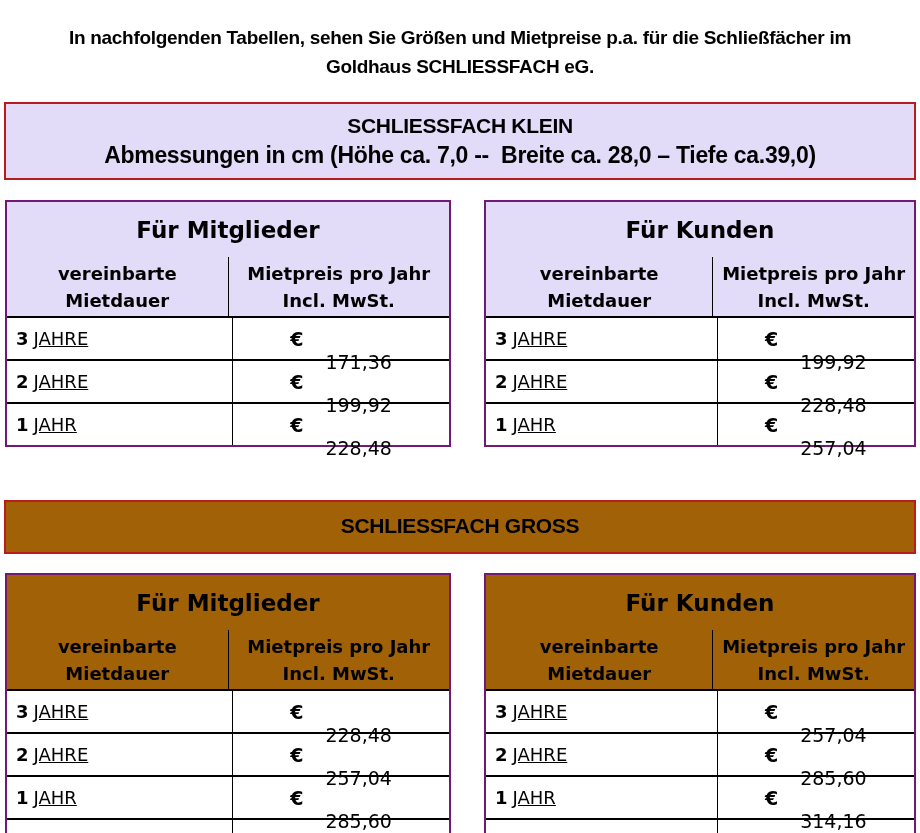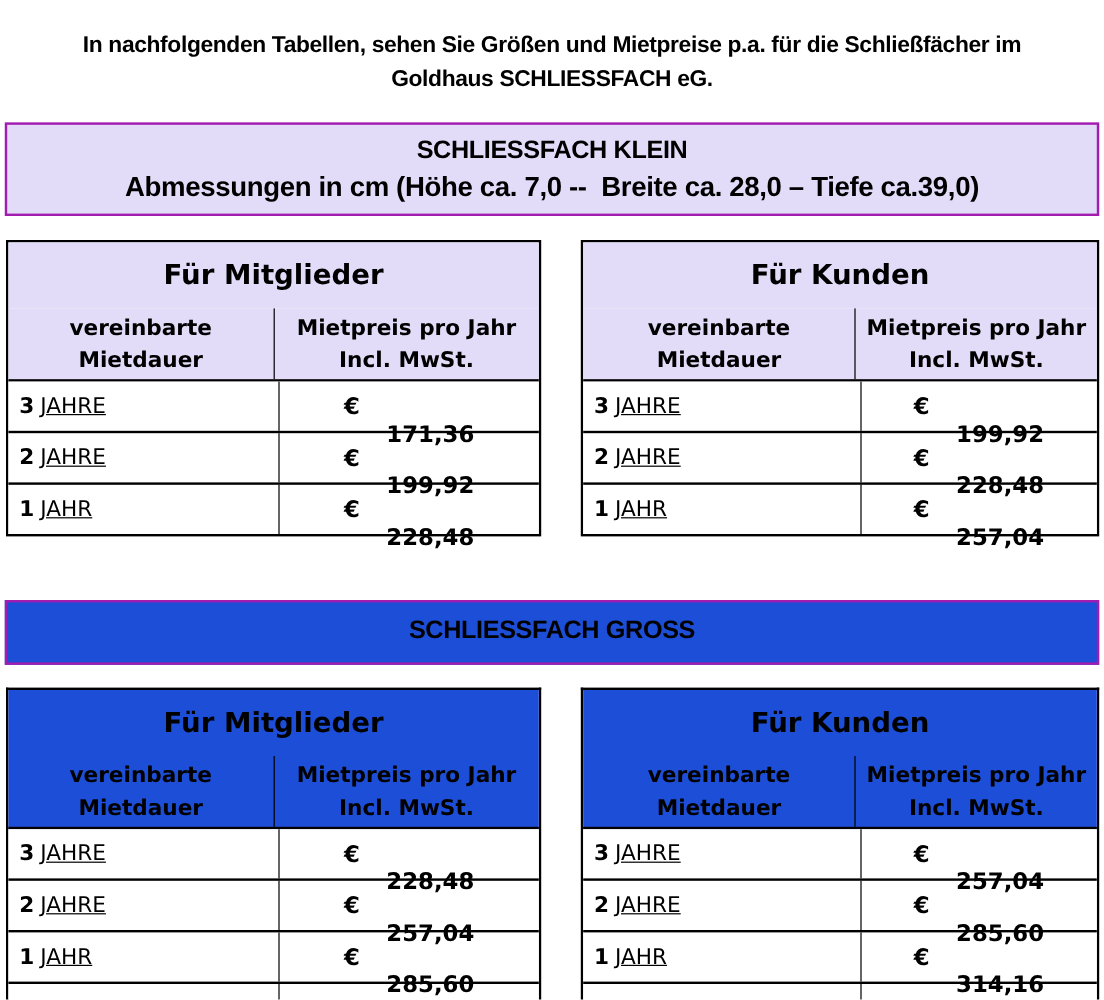--- a/index.html
+++ b/index.html
@@ -21,42 +21,42 @@
     text-align: center;
     font-weight: bold;
     font-size: 19px;
     line-height: 29px;
     letter-spacing: -0.3px;
   }
 
   
   .banner {
     margin: 0 4px;
-    border: 2px solid #a21caf;
+    border: 2px solid #b91c1c;
     text-align: center;
     font-weight: bold;
   }
   .banner.first  { margin-top: 21px; padding: 7px 0 9px; }
   .banner.second { margin-top: 53px; padding: 9px 0 11px; }
   .banner-title    { font-size: 21px; line-height: 30px; letter-spacing: -0.3px; }
   .banner-subtitle { font-size: 23px; line-height: 28px; letter-spacing: -0.3px; white-space: pre-wrap; }
   .tint-lavender { background: #e2dcf8; }
-  .tint-peach    { background: #1d4ed8; }
+  .tint-peach    { background: #a16207; }
 
   
   .tables-row {
     display: flex;
     justify-content: space-between;
     margin: 0 4px 0 5px;
   }
   .tables-row.first  { margin-top: 20px; }
   .tables-row.second { margin-top: 19px; }
 
   .price-table {
-    border: 2px solid #000000;
+    border: 2px solid #701a75;
     font-family: "DejaVu Sans", sans-serif;
   }
   .price-table.left  { width: 442px; }
   .price-table.right { width: 428px; }
   .price-table.clipped { border-bottom: none; }
 
   .pt-title {
     height: 55px;
     display: flex;
     align-items: center;
@@ -99,21 +99,21 @@
   .cell-duration {
     padding-left: 9px;
     font-size: 18px;
   }
   .cell-duration .num  { font-weight: bold; margin-right: 5px; }
   .cell-duration .unit { font-weight: normal; text-decoration: underline; }
   .cell-price {
     justify-content: center;
   }
   .cell-price .euro   { font-weight: bold; font-size: 19px; margin-right: 22px; }
-  .cell-price .amount { font-weight: bold; font-size: 19px; margin-top: 46px; }
+  .cell-price .amount { font-weight: normal; font-size: 19px; margin-top: 46px; }
 </style>
 </head>
 <body>
 
 <div class="doc-title">
   <div>In nachfolgenden Tabellen, sehen Sie Größen und Mietpreise p.a. für die Schließfächer im</div>
   <div>Goldhaus SCHLIESSFACH eG.</div>
 </div>
 
 <div class="banner first tint-lavender">

